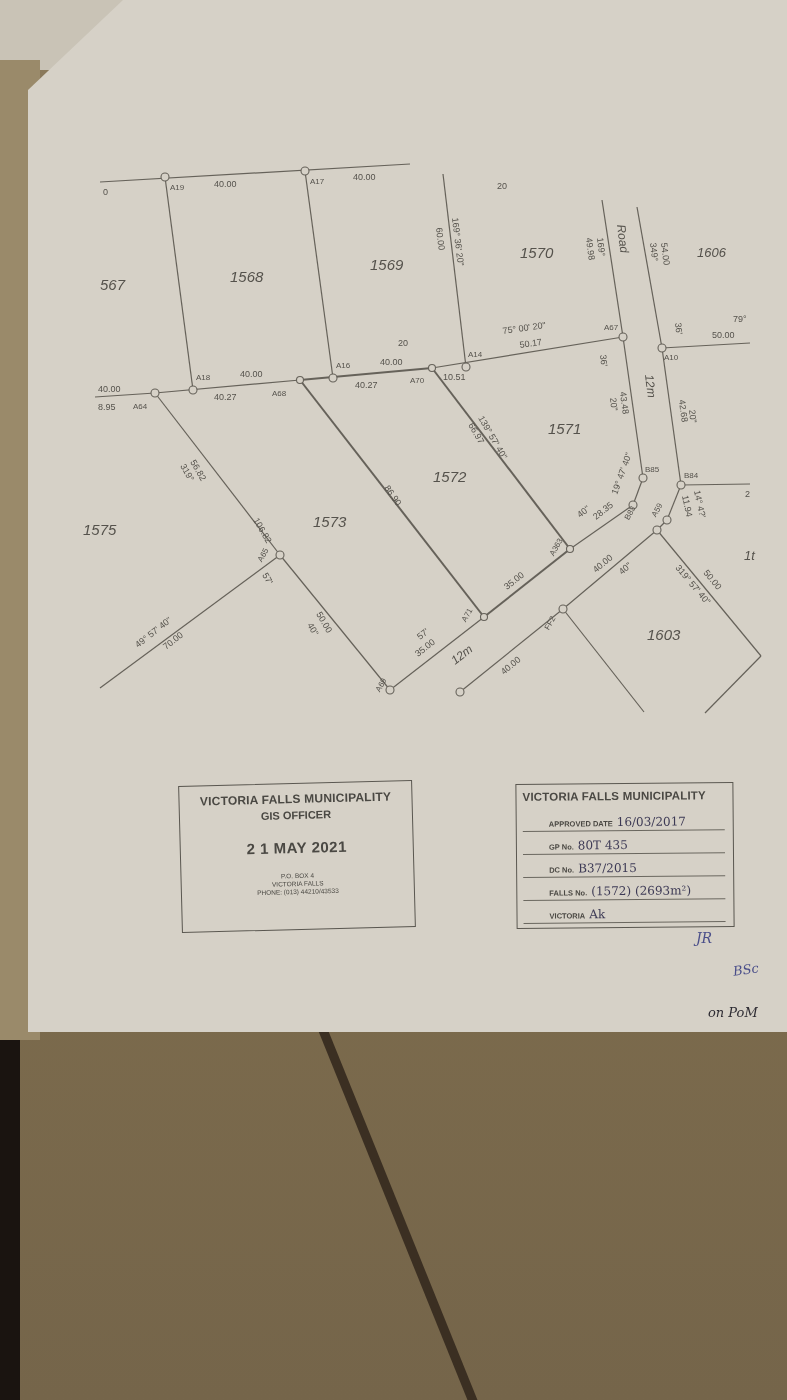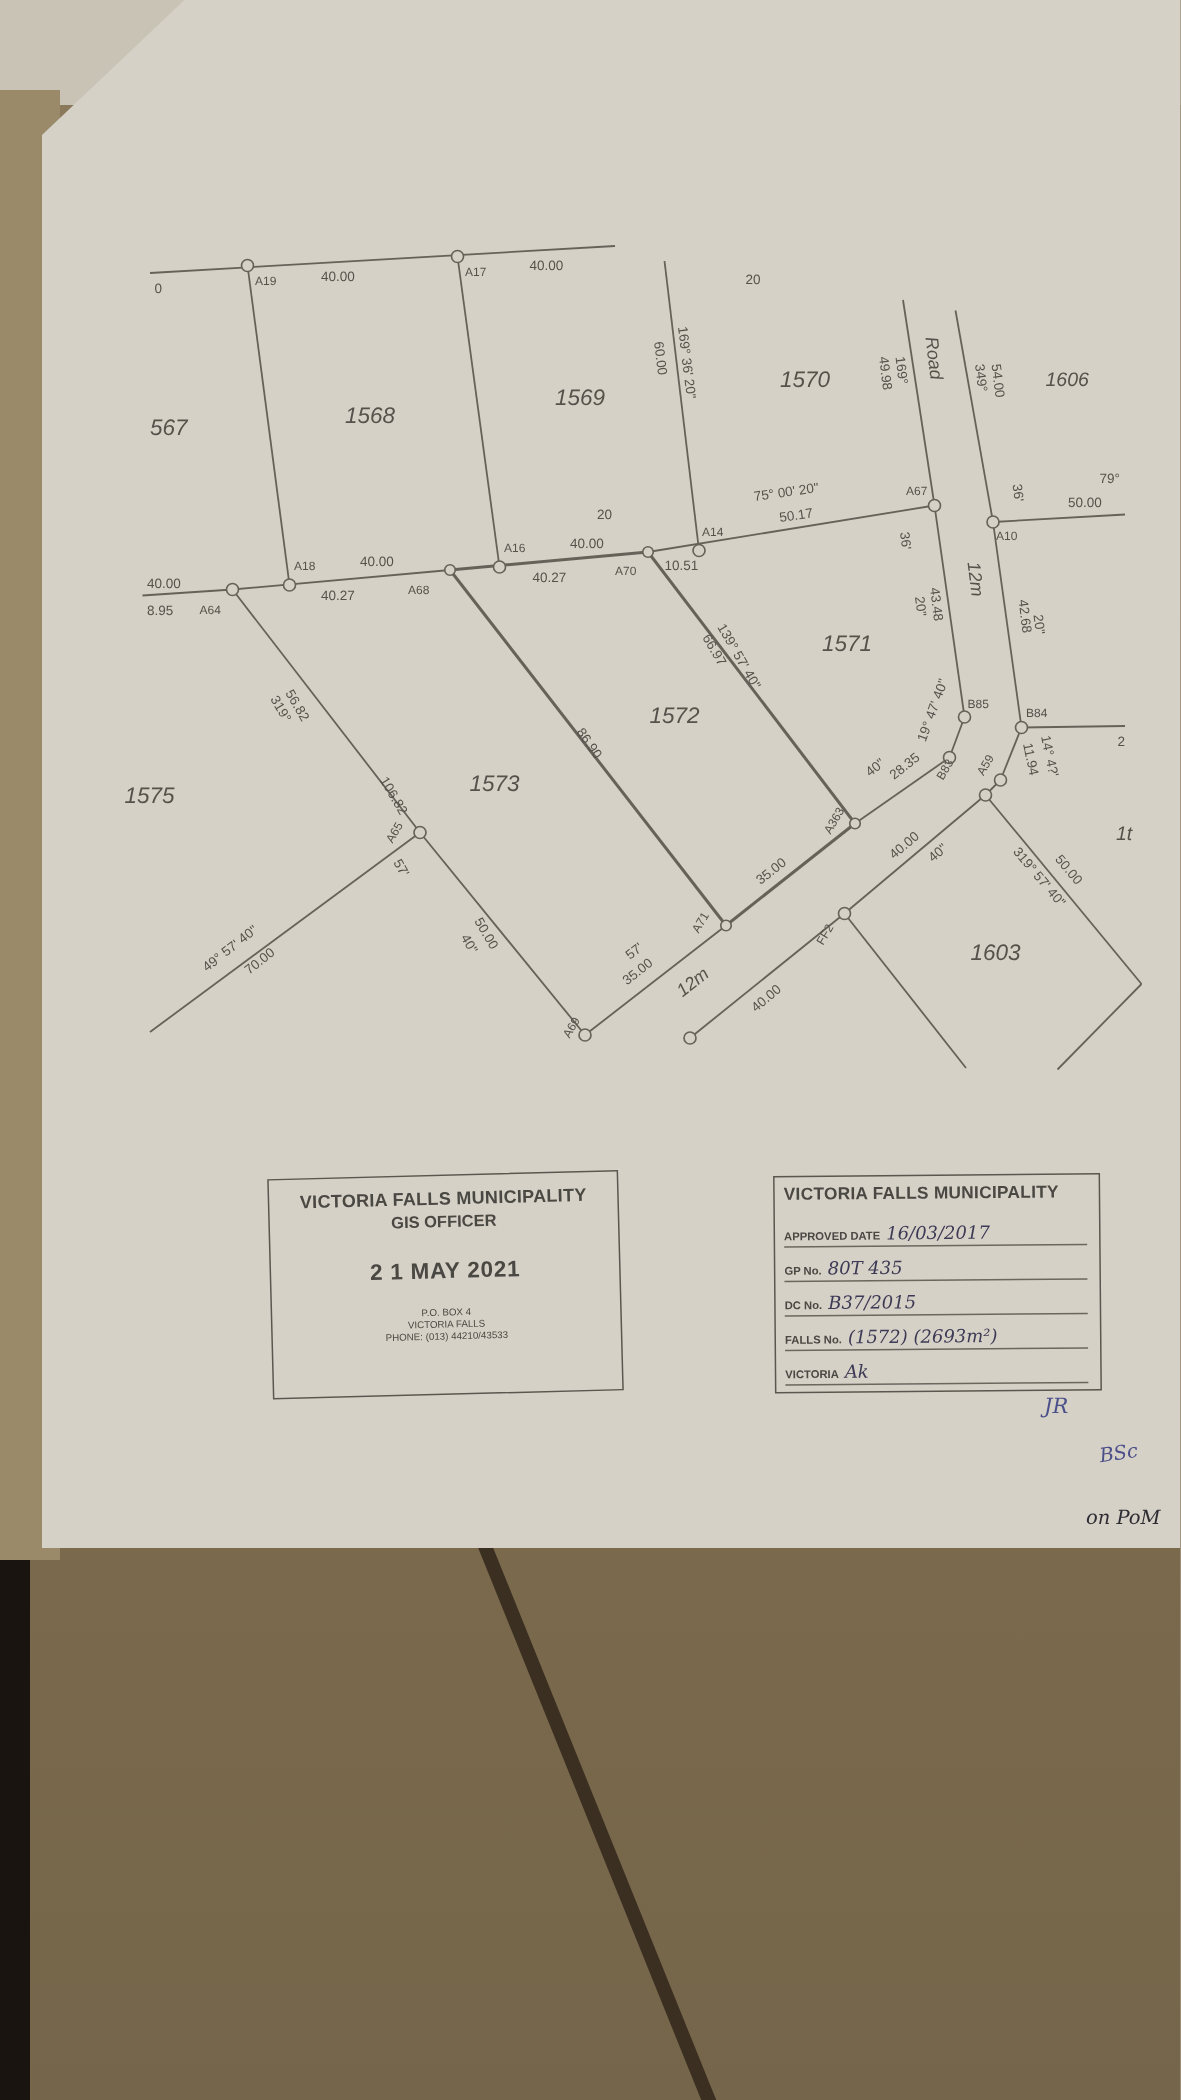--- a/index.html
+++ b/index.html
@@ -16,26 +16,26 @@
   .stamp { position: absolute; border: 1.5px solid #5a5750; color: #4a4843; font-family: "Liberation Sans", sans-serif; }
   .gis-stamp { left: 180px; top: 783px; width: 232px; height: 145px; transform: rotate(-1.5deg); text-align: center; }
   .gis-stamp .l1 { font-size: 12px; font-weight: bold; margin-top: 8px; letter-spacing: 0.2px; }
   .gis-stamp .l2 { font-size: 11px; font-weight: bold; margin-top: 3px; }
   .gis-stamp .date { font-size: 15px; font-weight: bold; margin-top: 18px; letter-spacing: 0.5px; }
   .gis-stamp .small { font-size: 6.5px; margin-top: 1px; }
   .gis-stamp .addr { margin-top: 16px; }
   .approval-stamp { left: 516px; top: 783px; width: 218px; height: 145px; transform: rotate(-0.5deg); padding: 6px 4px 0 6px; box-sizing: border-box; }
   .approval-stamp .title { font-size: 11.5px; font-weight: bold; letter-spacing: 0.2px; margin-bottom: 6px; }
   .approval-stamp .row { display: flex; align-items: flex-end; height: 22px; border-bottom: 1px solid #6a675f; margin-right: 4px; }
-  .approval-stamp .lbl { font-size: 7.5px; font-weight: bold; white-space: nowrap; padding-bottom: 2px; }
-  .approval-stamp .val { font-family: "DejaVu Serif", serif; font-style: italic; font-size: 12px; color: #3d3a55; padding-left: 4px; padding-bottom: 1px; text-align: center; }
+  .approval-stamp .lbl { font-size: 7.5px; font-weight: bold; white-space: nowrap; padding-bottom: 2px; margin-left: 26px; }
+  .approval-stamp .val { font-family: "DejaVu Serif", serif; font-size: 12px; color: #3d3a55; padding-left: 4px; padding-bottom: 1px; text-align: center; }
   .initials { position: absolute; font-family: "DejaVu Serif", serif; font-style: italic; color: #4b4f8a; }
   .ini1 { left: 696px; top: 930px; font-size: 14px; }
   .ini2 { left: 733px; top: 962px; font-size: 13px; transform: rotate(-8deg); }
-  .ini3 { left: 708px; top: 1005px; font-size: 13px; color: #2e2c33; margin-left: 16px; }
+  .ini3 { left: 708px; top: 1005px; font-size: 13px; color: #2e2c33; }
 </style>
 </head>
 <body>
 
 <div class="floor"></div>
 <div class="tile-line"></div>
 <div class="phone-edge"></div>
 <div class="top-sheet"></div>
 <div class="left-wall"></div>
 <div class="paper"></div>

